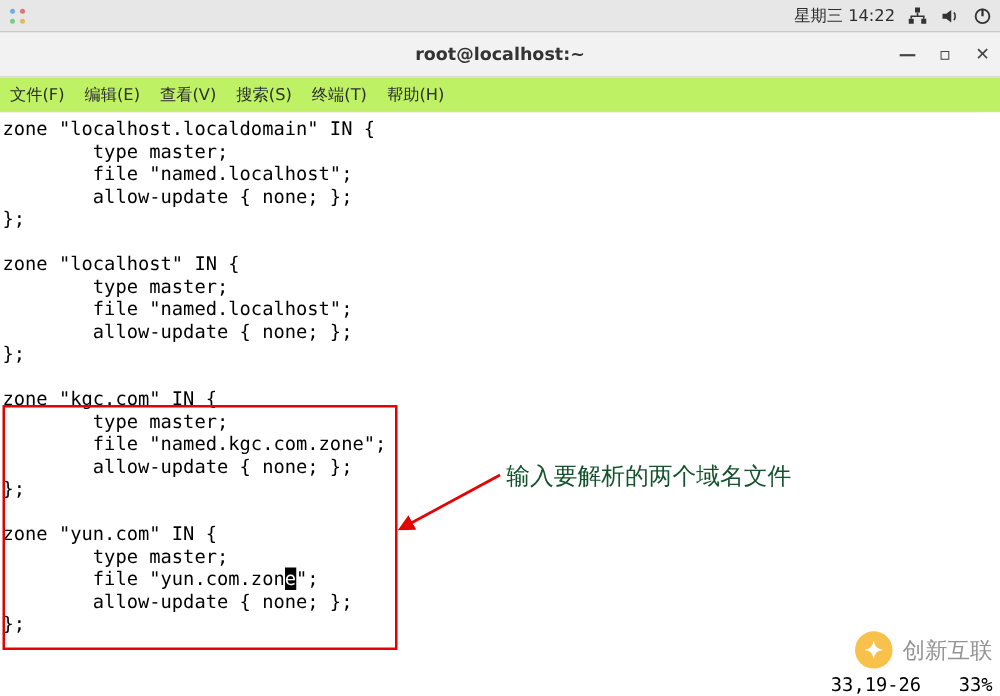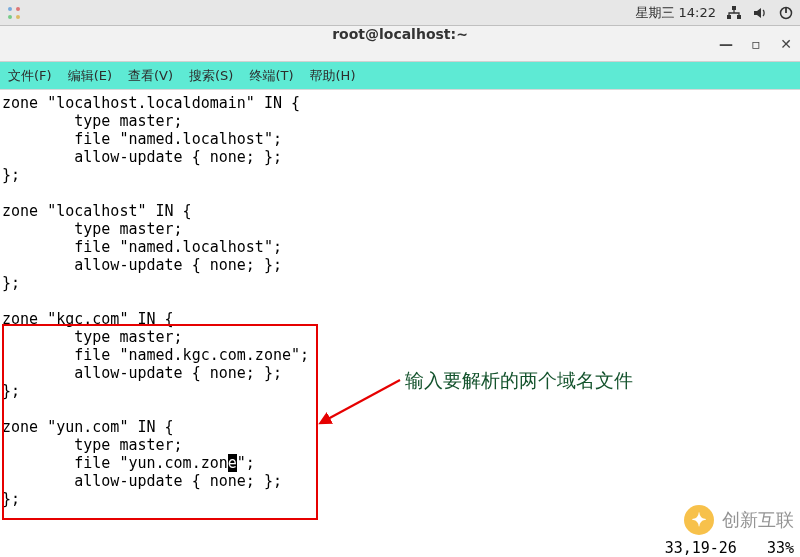--- a/index.html
+++ b/index.html
@@ -31,20 +31,21 @@
   .top-panel .menu-item { cursor: pointer; }
   .top-panel .spacer { flex: 1; }
   .top-panel .right-items { display: flex; align-items: center; gap: 10px; }
   .tray-icon { width: 16px; height: 16px; display: inline-flex; align-items:center; justify-content:center; }
 
   .titlebar {
     height: 36px;
     background: #f2f2f2;
     border-bottom: 1px solid #d0d0d0;
     display: flex;
+    align-items: center;
     justify-content: center;
     position: relative;
     color: #333;
     font-weight: bold;
     font-size: 14px;
   }
   .titlebar .win-buttons {
     position: absolute;
     right: 6px;
     top: 0;
@@ -52,21 +53,21 @@
     display: flex;
     align-items: center;
     gap: 14px;
     color: #444;
     font-size: 14px;
   }
   .win-btn { width: 16px; text-align: center; cursor: pointer; }
 
   .menubar {
     height: 28px;
-    background: #5eead4;
+    background: #bef264;
     border-bottom: 1px solid #d8d8d8;
     display: flex;
     align-items: center;
     gap: 16px;
     padding: 0 8px;
     color: #2d2d2d;
     font-size: 13px;
   }
   .menubar .menu { cursor: pointer; }
 

